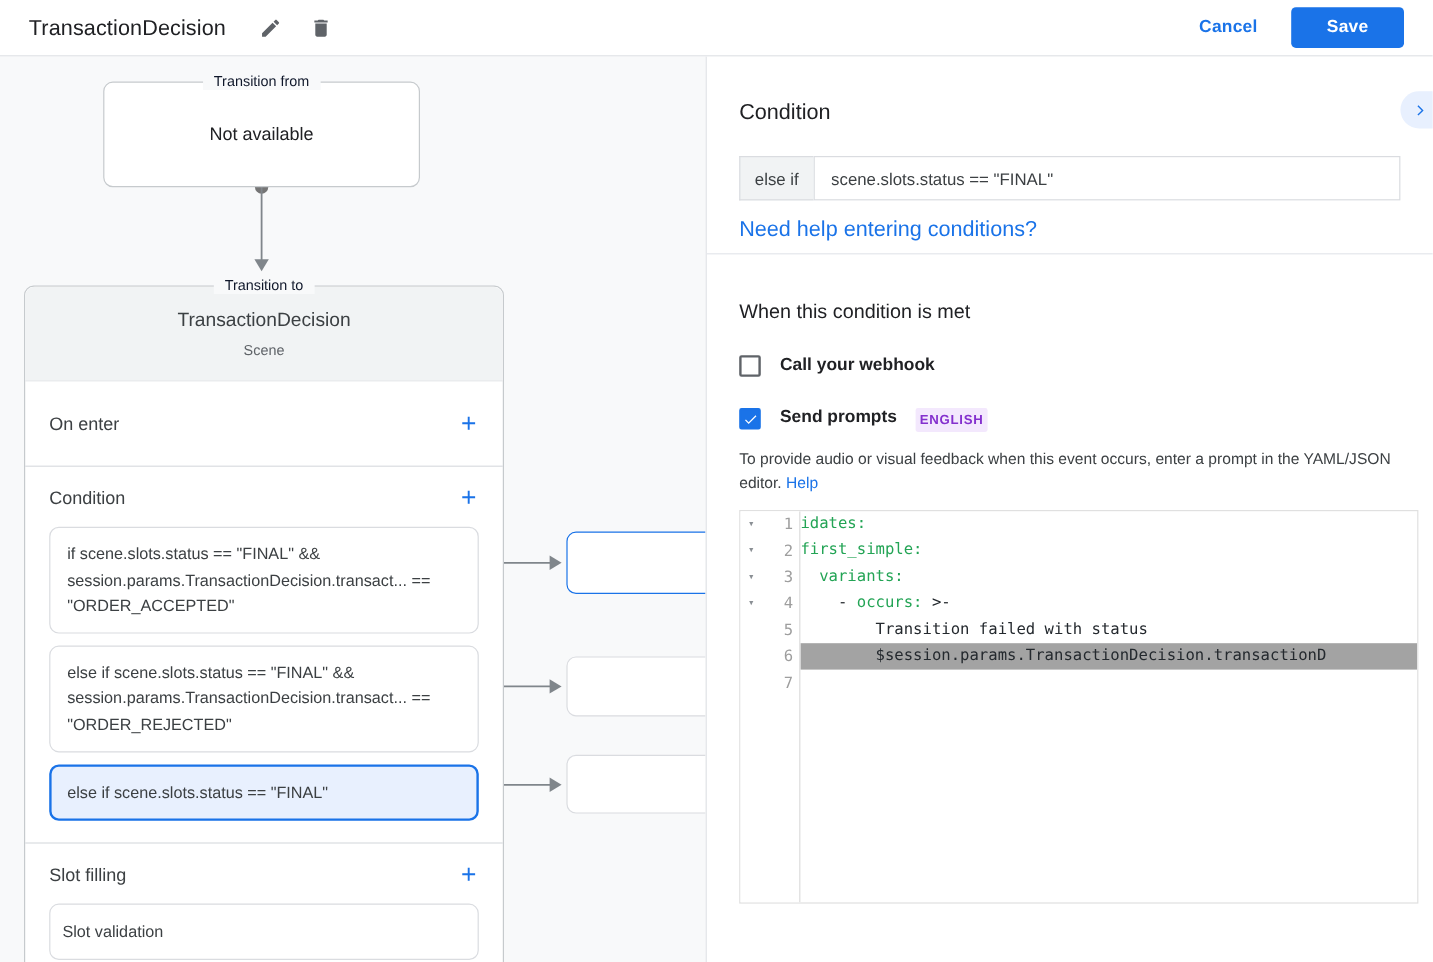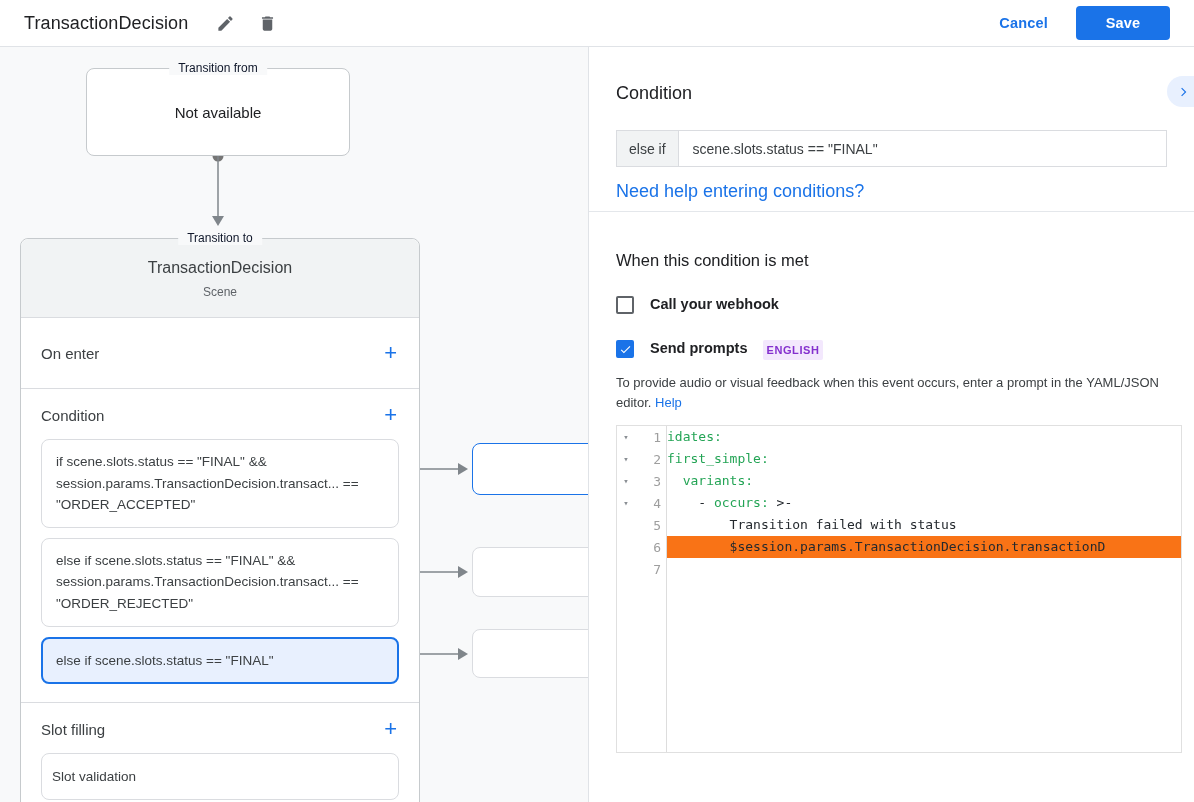--- a/index.html
+++ b/index.html
@@ -98,21 +98,21 @@
 
   
   .editor { margin-top:13px; border:1px solid #e0e0e0; height:328px; display:flex;
     width:566px; overflow:hidden; font-family:"DejaVu Sans Mono", monospace; }
   .gutter { width:50px; flex:none; background:#fff; border-right:1px solid #ddd; }
   .gline { height:22px; display:flex; align-items:center; }
   .gfold { width:18px; text-align:center; color:#8a8f94; font-size:9px; cursor:pointer; }
   .gnum { flex:1; text-align:right; padding-right:5px; color:#9e9e9e; font-size:13px; }
   .code { flex:1; overflow:hidden; cursor:text; }
   .cline { height:22px; line-height:22px; font-size:13px; white-space:pre; color:#202124; }
-  .cline.hl { background:#f97316; }
+  .cline.hl { background:#a3a3a3; }
   .seg-k { color:#23a455; }
   .seg-p { color:#24292e; }
 </style>
 </head>
 <body>
 
 <div class="hdr">
   <span class="hdr-title">TransactionDecision</span>
   <span class="hdr-icons">
     <button class="icon-btn">

